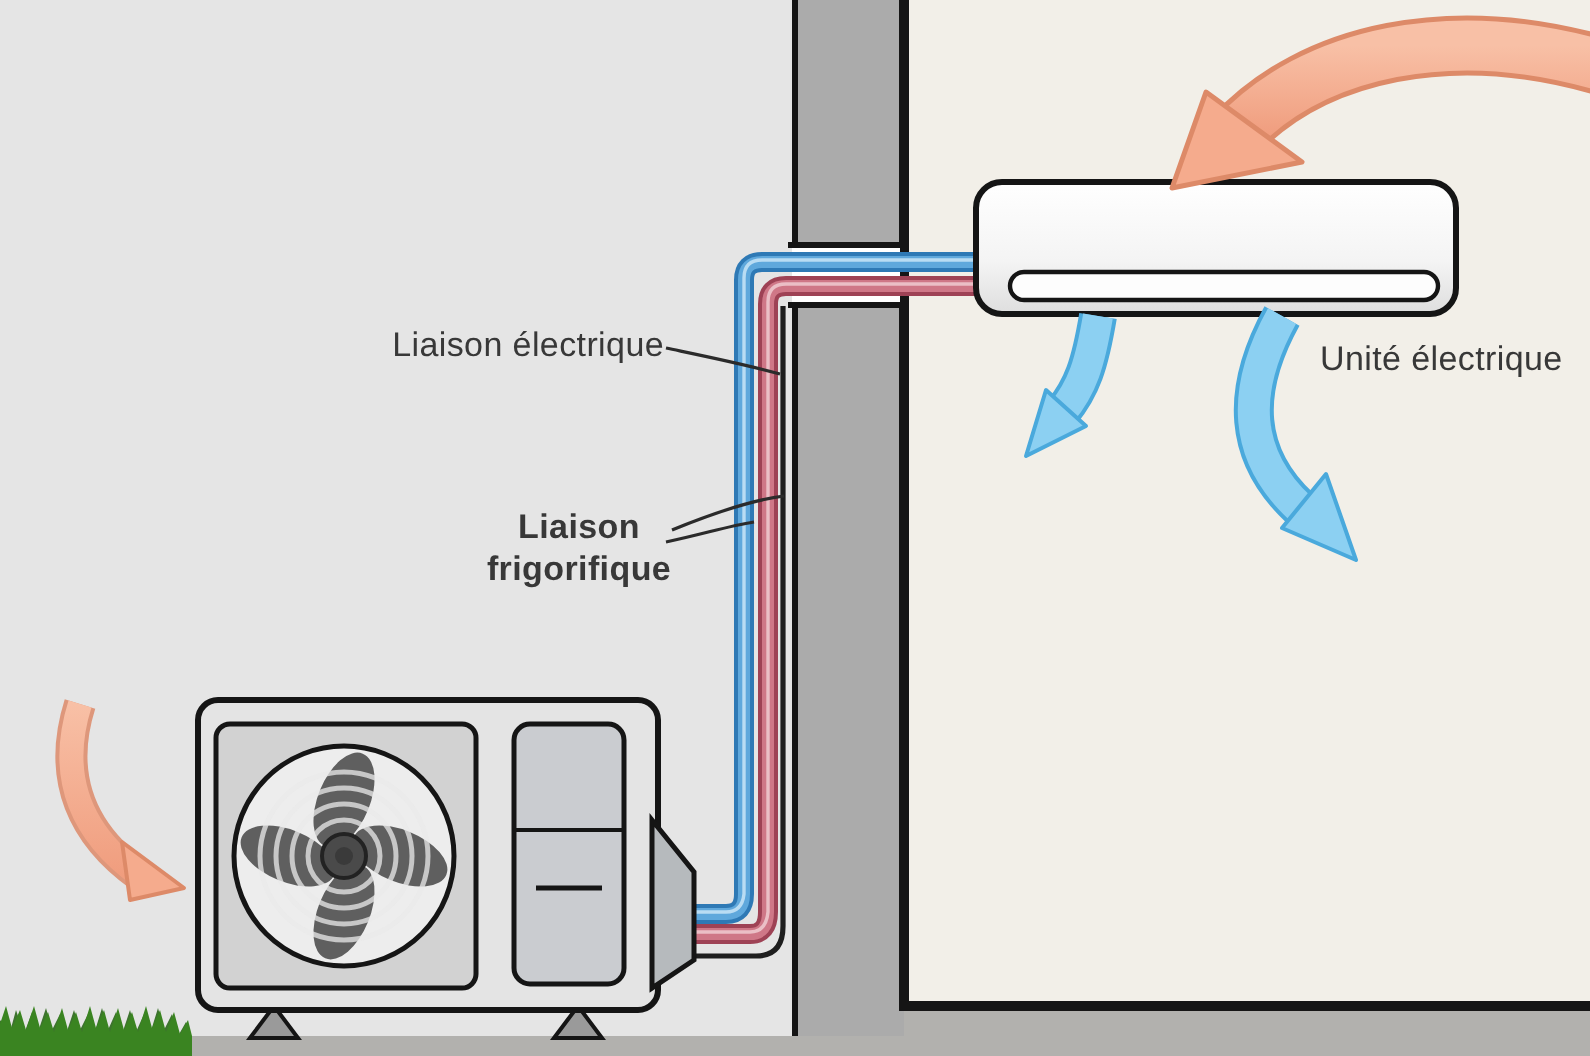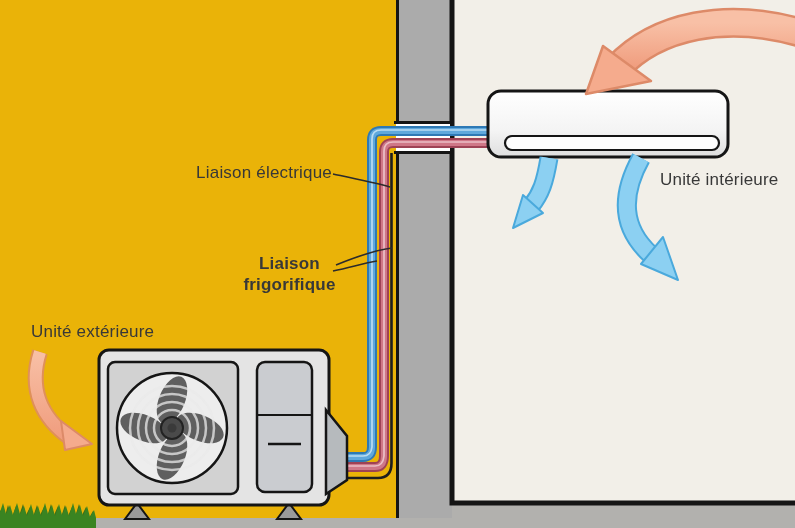--- a/index.html
+++ b/index.html
@@ -1,17 +1,17 @@
 <!DOCTYPE html>
 <html><head>
 <meta charset="utf-8">
 <style>
   html,body{margin:0;padding:0;}
   body{font-family:"Liberation Sans", sans-serif;background:#fff;}
-  .stage{position:relative;width:795px;height:528px;overflow:hidden;background:#eab308;}
+  .stage{position:relative;width:795px;height:528px;overflow:hidden;background:#e5e5e5;}
   .stage svg{position:absolute;left:0;top:0;}
   .diagram-label{
     position:absolute;
     font-size:17px;
     font-weight:500;
     color:#383838;
     letter-spacing:.2px;
     line-height:1.25;
     white-space:nowrap;
   }
@@ -139,17 +139,16 @@
       <path d="M333,174 C352,178 372,182 390,187"></path>
       <path d="M336,265 C358,256 376,250 392,248"></path>
       <path d="M333,271 C352,267 364,263 377,261"></path>
     </g>
   </svg>
 
   <div class="diagram-label" style="left:160px;top:162px;width:172px;text-align:right;">Liaison électrique</div>
 
   <div class="diagram-label wrap" style="left:237px;top:253px;width:105px;">Liaison frigorifique</div>
 
-  <div class="diagram-label" style="left:660px;top:169px;">Unité intérieure</div>
+  <div class="diagram-label" style="left:660px;top:169px;">Unité électrique</div>
 
-  <div class="diagram-label" style="left:31px;top:321px;">Unité extérieure</div>
 
 </div>
 
 </body></html>

